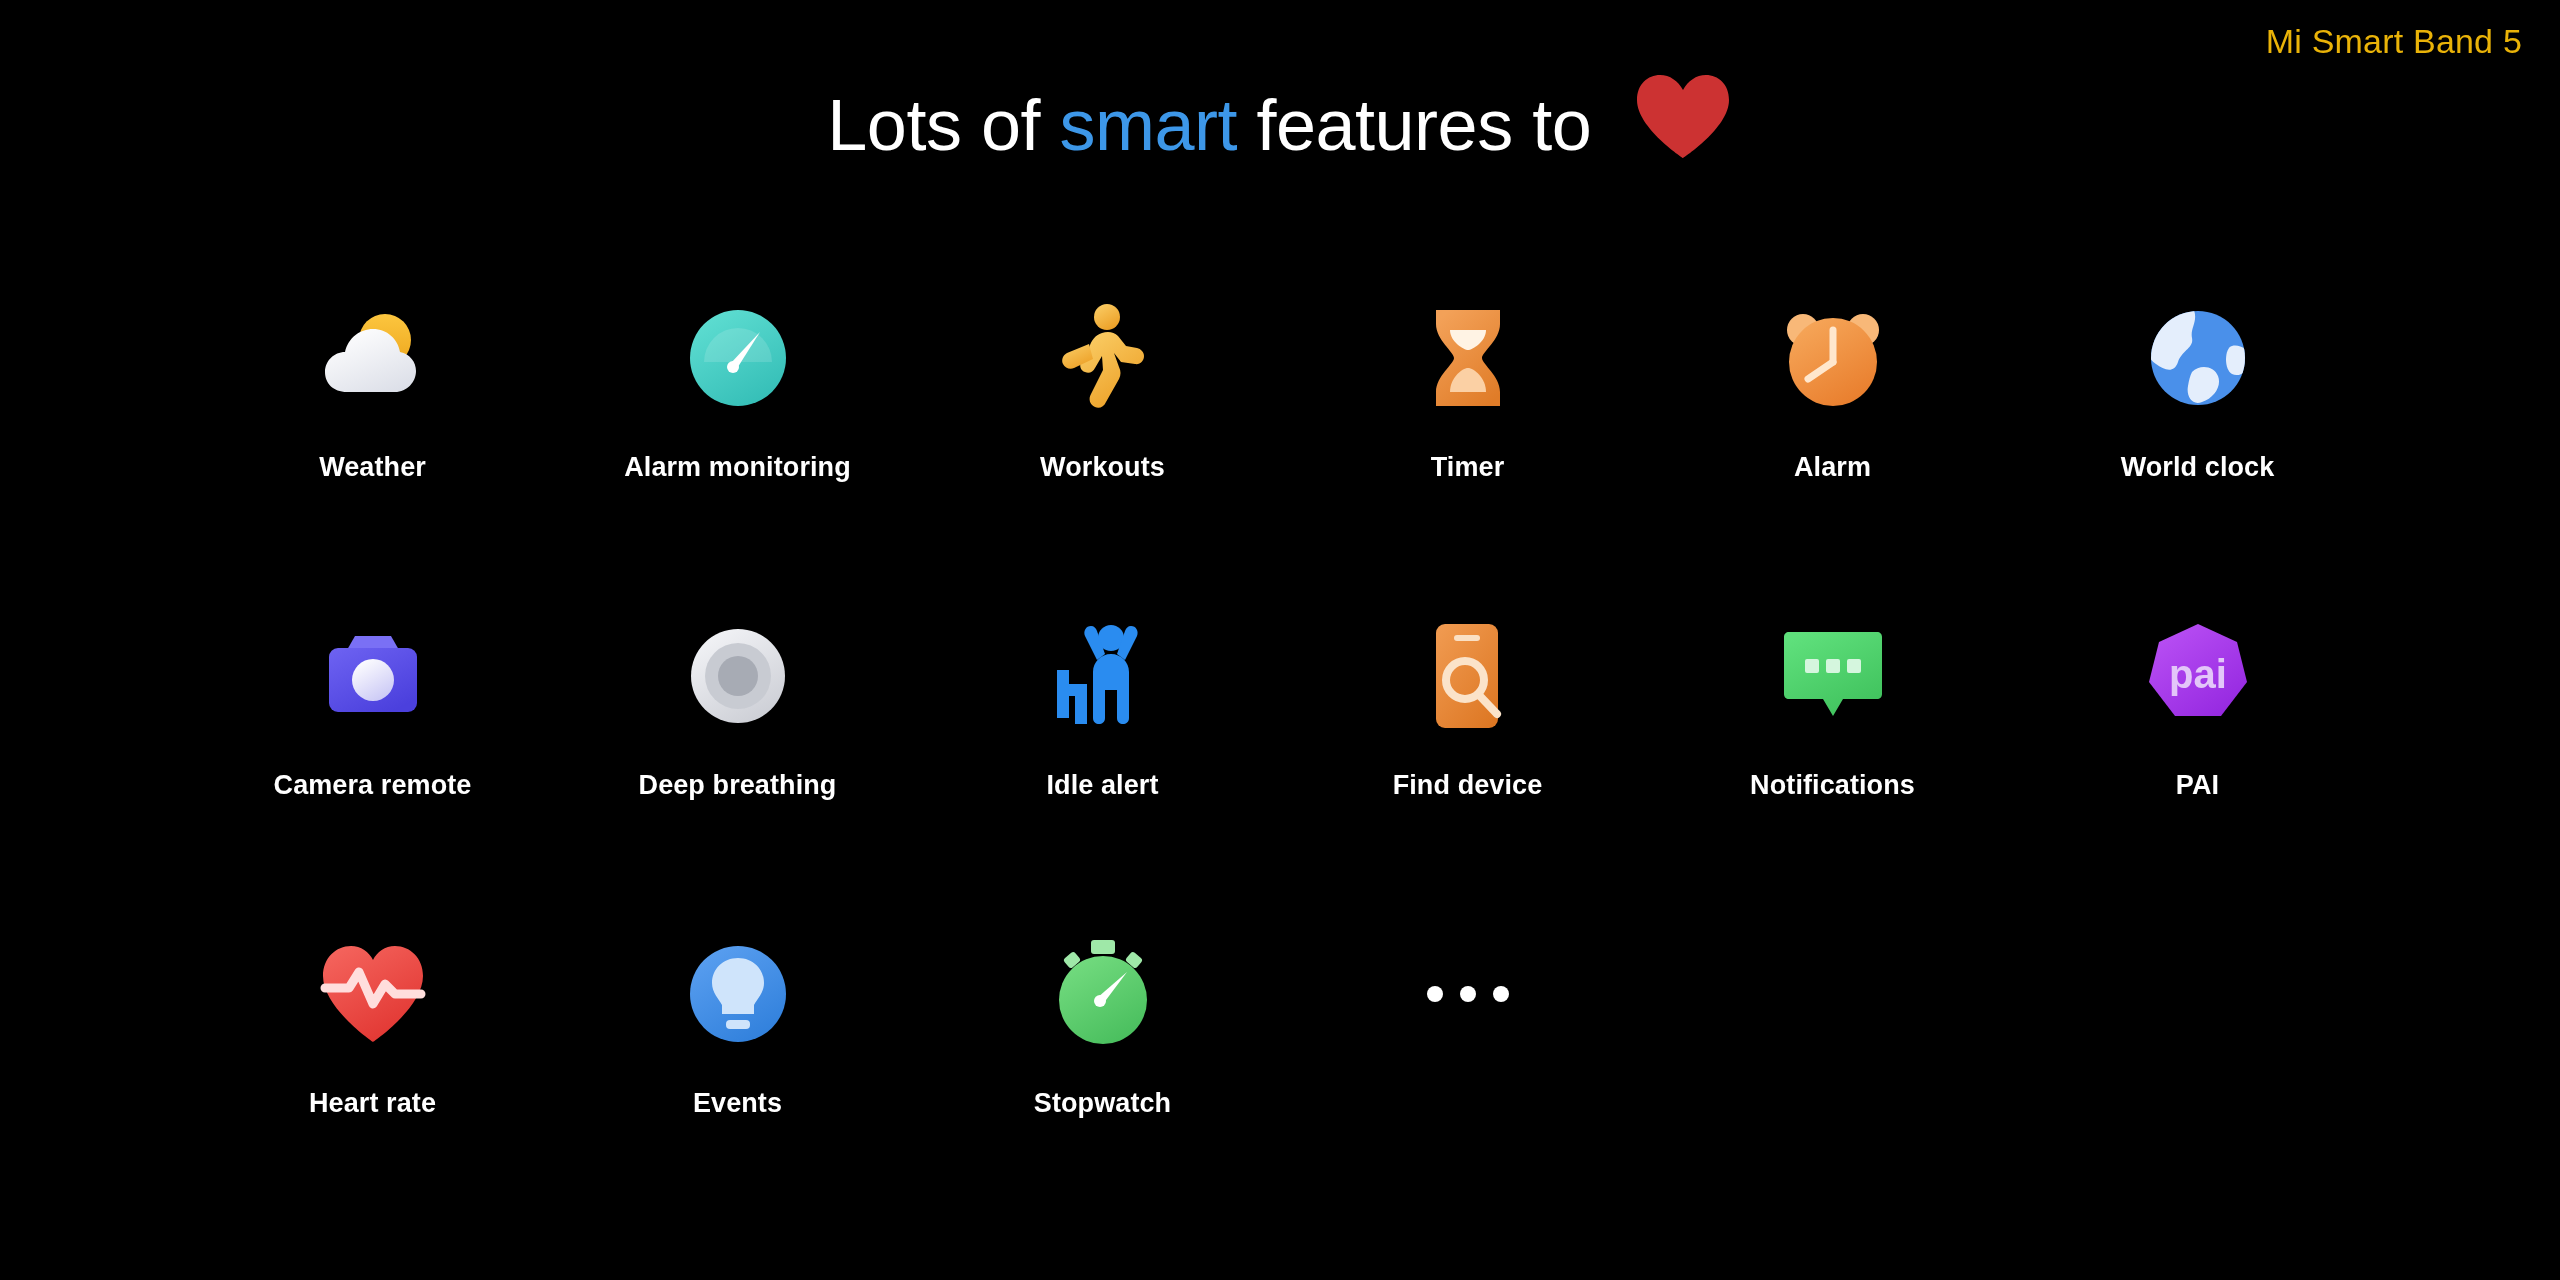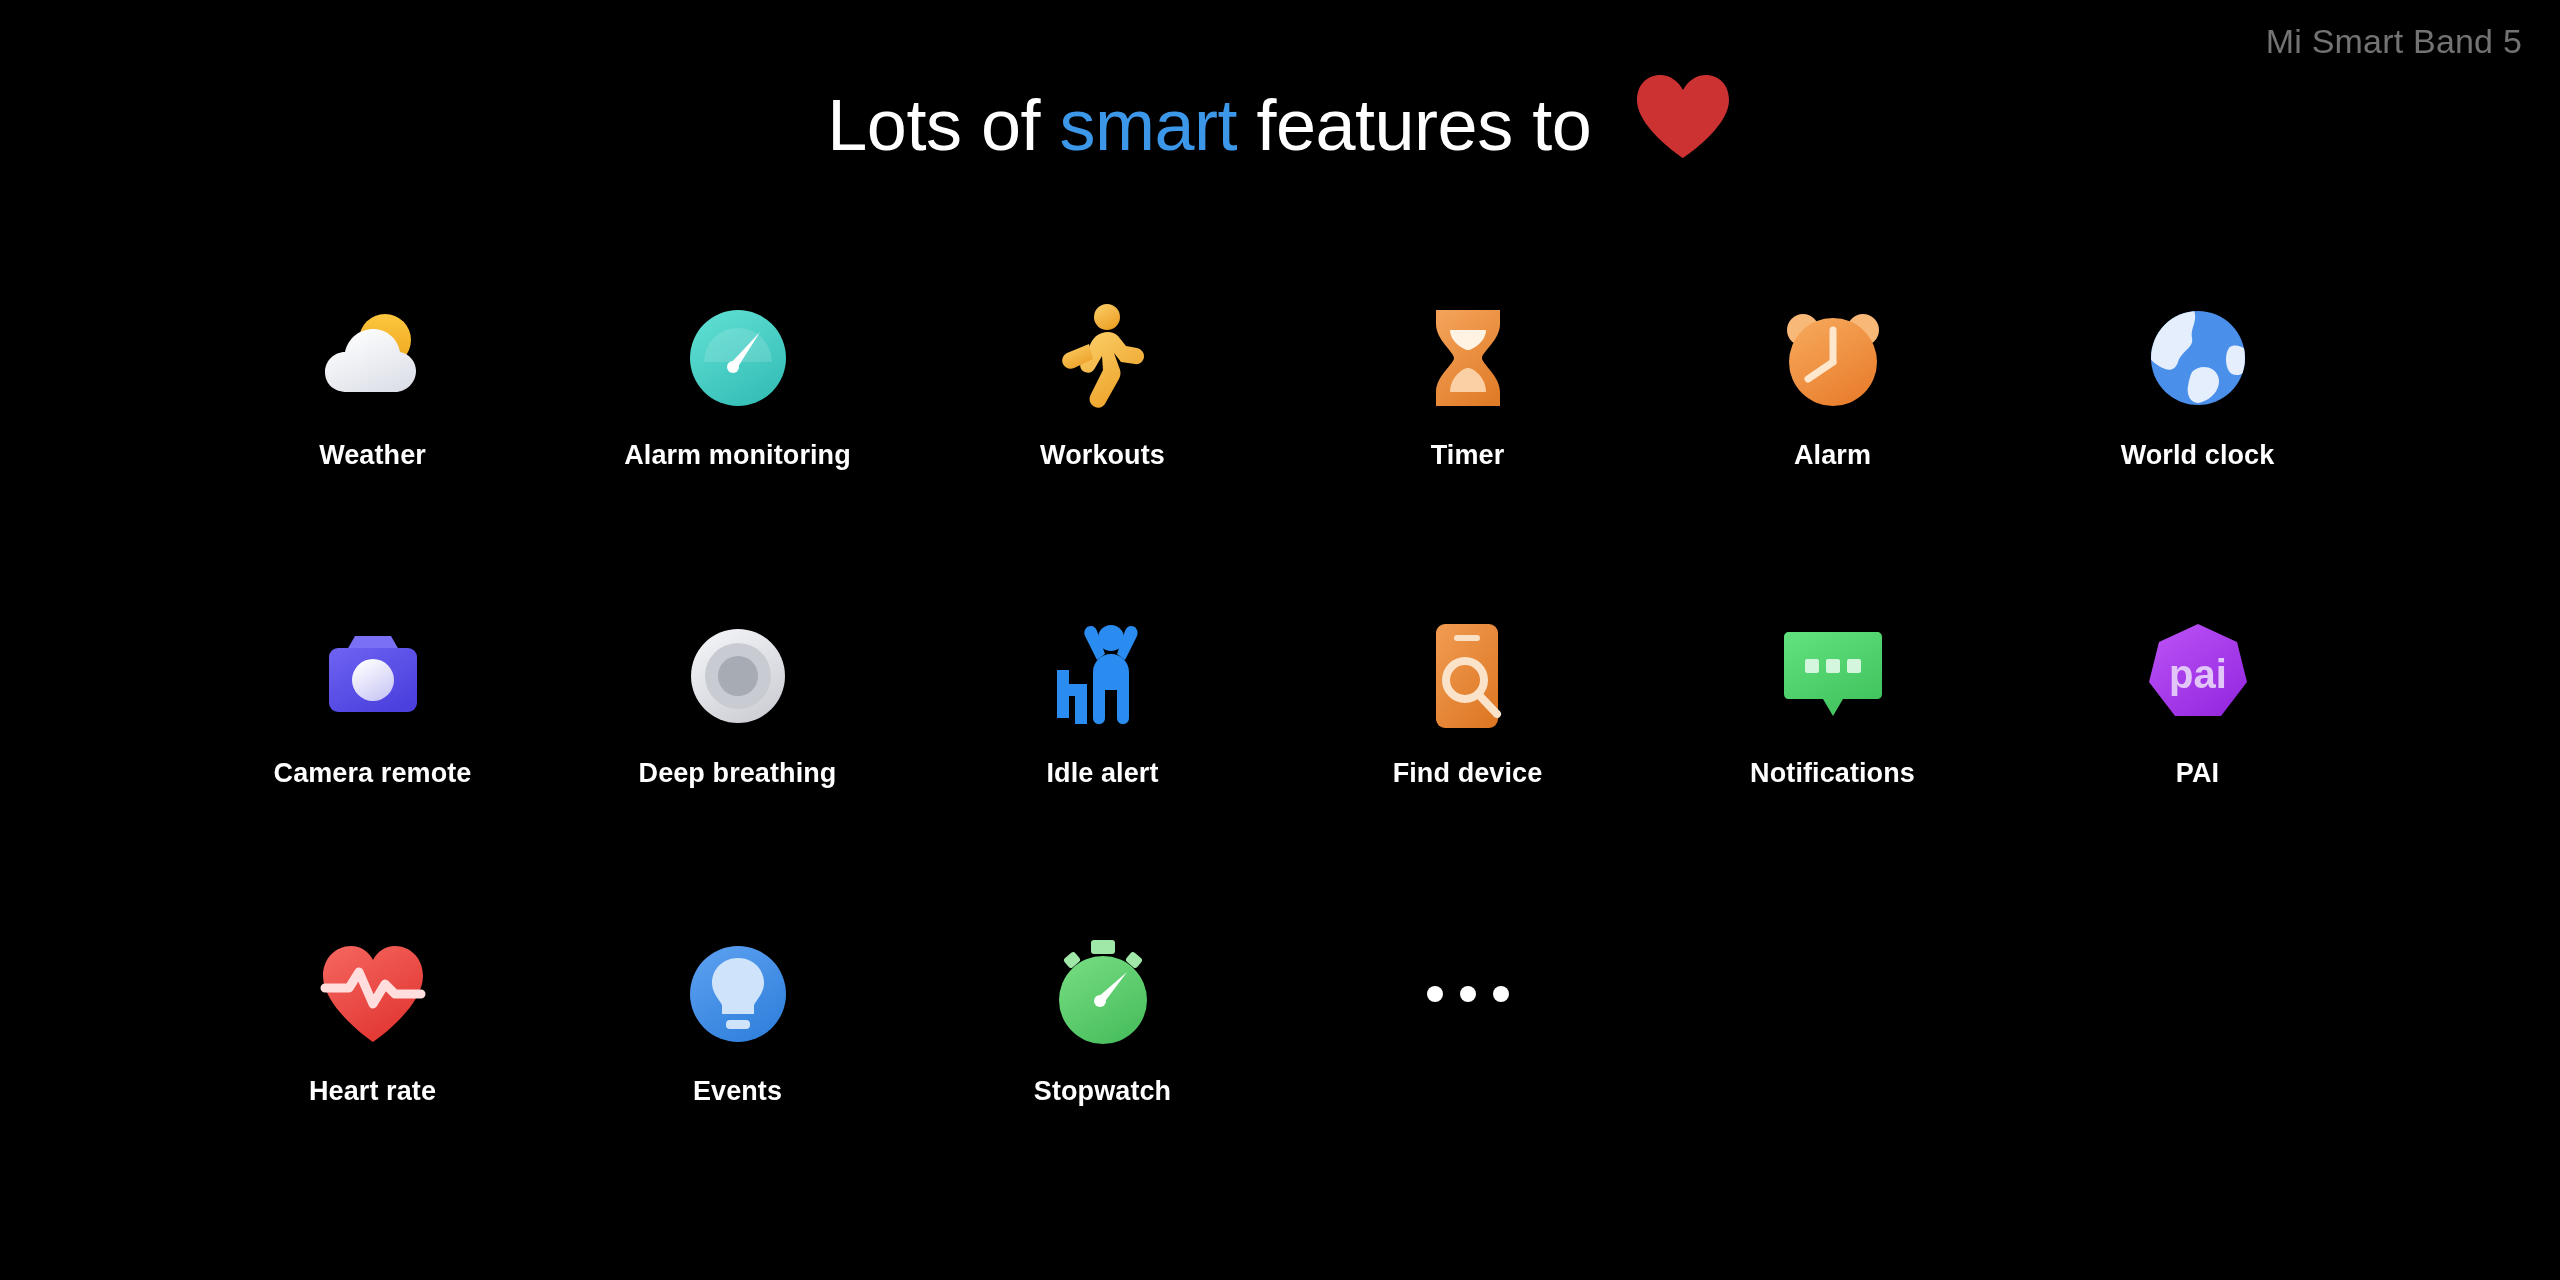--- a/index.html
+++ b/index.html
@@ -16,21 +16,21 @@
     width: 2560px;
     height: 1280px;
     background: #000000;
   }
 
   
   .brand {
     position: absolute;
     top: 22px;
     right: 38px;
-    color: #737373;
+    color: #eab308;
     font-size: 34px;
     font-weight: 400;
     letter-spacing: 0.2px;
     white-space: nowrap;
   }
 
   
   .headline {
     position: absolute;
     top: 72px;
@@ -61,20 +61,21 @@
     grid-template-columns: repeat(6, 1fr);
     grid-auto-rows: 318px;
     justify-items: center;
   }
 
   .cell {
     width: 100%;
     display: flex;
     flex-direction: column;
     align-items: center;
+    gap: 12px;
   }
 
   .icon-box {
     width: 116px;
     height: 116px;
     display: flex;
     align-items: center;
     justify-content: center;
   }
   .icon-box svg { display: block; }

